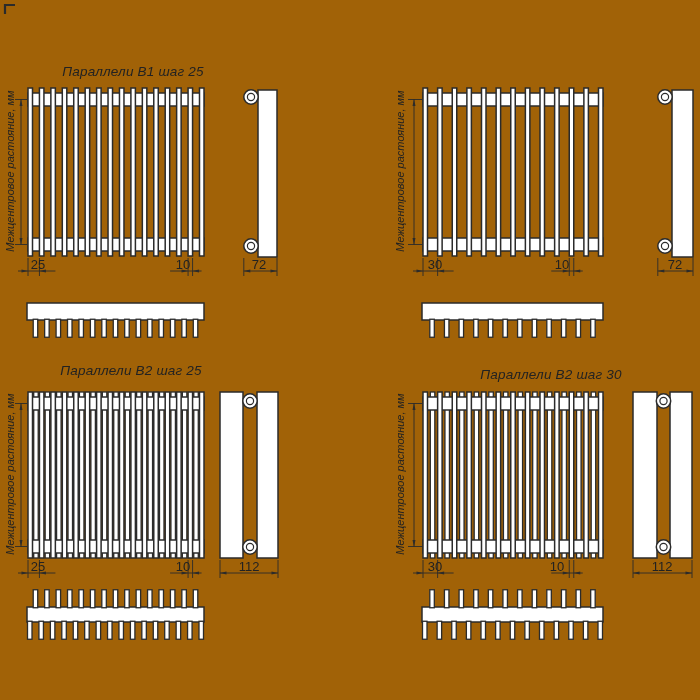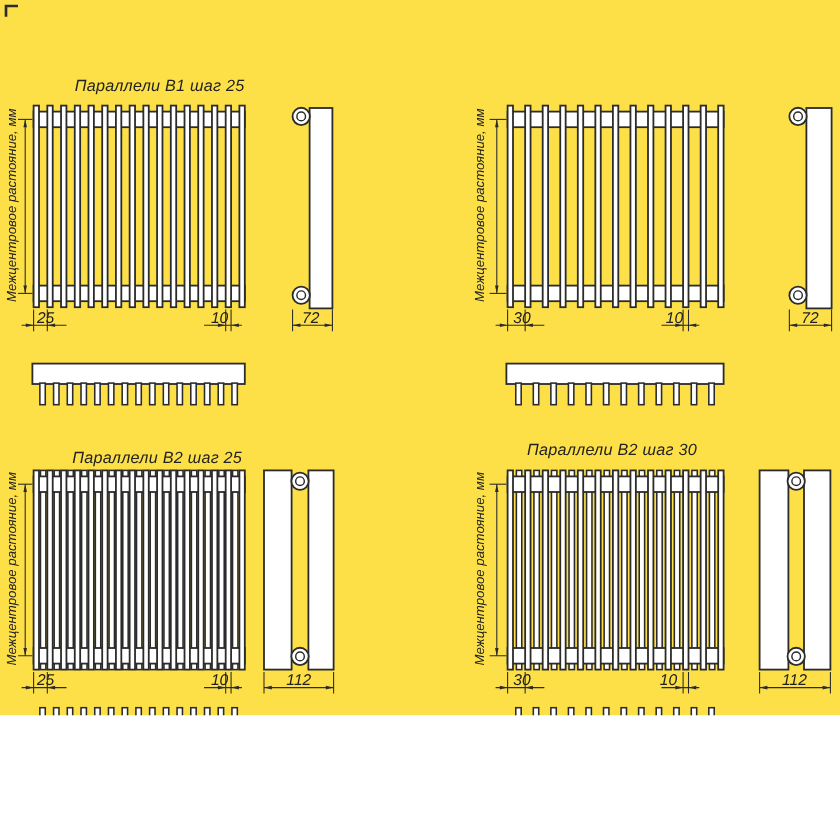--- a/index.html
+++ b/index.html
@@ -1,21 +1,21 @@
 <!DOCTYPE html>
 <html><head>
 <meta charset="utf-8">
 <style>
   html,body{margin:0;padding:0;background:#fff;}
   body{width:700px;height:700px;font-family:"Liberation Sans",sans-serif;}
-  #stage{position:relative;width:700px;height:596px;background:#fde047;overflow:hidden;}
+  #stage{position:relative;width:700px;height:700px;background:#a16207;overflow:hidden;}
   #drawing{position:absolute;left:0;top:0;}
   .title{position:absolute;transform:translateX(-50%);font-style:italic;font-weight:500;
          font-size:13.5px;color:#222;white-space:nowrap;letter-spacing:.2px;}
-  .dim{position:absolute;transform:translateX(-50%);font-style:italic;
+  .dim{position:absolute;transform:translateX(-50%);
        font-size:13px;color:#222;white-space:nowrap;}
   .vlabel{position:absolute;width:170px;text-align:center;transform:rotate(-90deg);
           font-style:italic;font-size:11px;color:#222;white-space:nowrap;}
 </style>
 </head>
 <body>
 
 <div id="stage">
   <svg id="drawing" width="700" height="700" viewBox="0 0 700 700">
       <path d="M 5 14 L 5 5 L 15 5" fill="none" stroke="#2b2b2b" stroke-width="2.2"></path>
@@ -329,22 +329,22 @@
         <rect x="517.5625" y="589.75" width="4.5" height="18" fill="#fff" stroke="#2b2b2b" stroke-width="1.3"></rect>
         <rect x="532.1875" y="589.75" width="4.5" height="18" fill="#fff" stroke="#2b2b2b" stroke-width="1.3"></rect>
         <rect x="546.8125" y="589.75" width="4.5" height="18" fill="#fff" stroke="#2b2b2b" stroke-width="1.3"></rect>
         <rect x="561.4375" y="589.75" width="4.5" height="18" fill="#fff" stroke="#2b2b2b" stroke-width="1.3"></rect>
         <rect x="576.0625" y="589.75" width="4.5" height="18" fill="#fff" stroke="#2b2b2b" stroke-width="1.3"></rect>
         <rect x="590.6875" y="589.75" width="4.5" height="18" fill="#fff" stroke="#2b2b2b" stroke-width="1.3"></rect>
       </g>
     </svg>
 
   <div class="title" style="left:133px;top:64px">Параллели В1 шаг 25</div>
-  <div class="title" style="left:131px;top:374px">Параллели В2 шаг 25</div>
-  <div class="title" style="left:510px;top:367px">Параллели В2 шаг 30</div>
+  <div class="title" style="left:131px;top:363px">Параллели В2 шаг 25</div>
+  <div class="title" style="left:551px;top:367px">Параллели В2 шаг 30</div>
 
   <div class="vlabel" style="left:-75px;top:165px">Межцентровое растояние, мм</div>
   <div class="vlabel" style="left:315px;top:165px">Межцентровое растояние, мм</div>
   <div class="vlabel" style="left:-75px;top:468px">Межцентровое растояние, мм</div>
   <div class="vlabel" style="left:315px;top:468px">Межцентровое растояние, мм</div>
 
   <div class="dim" style="left:38px;top:257px">25</div>
   <div class="dim" style="left:183px;top:257px">10</div>
   <div class="dim" style="left:259px;top:257px">72</div>
 

